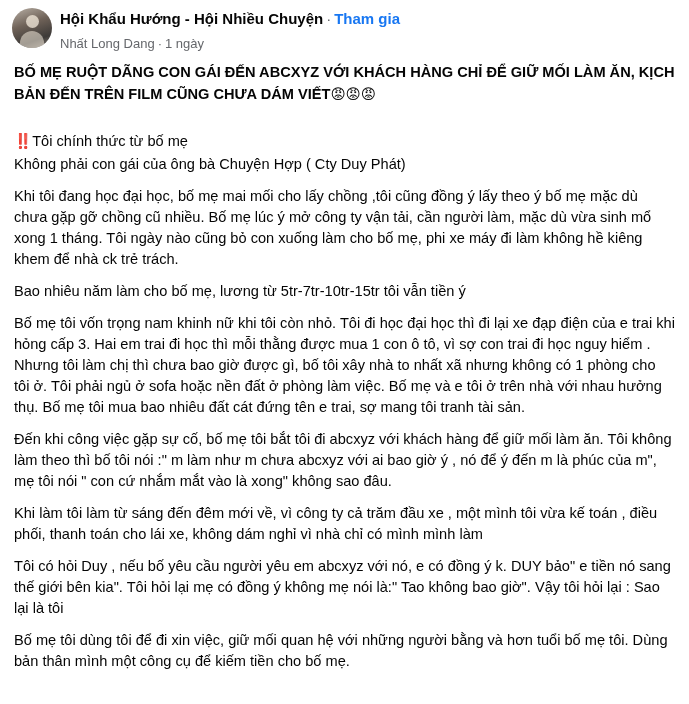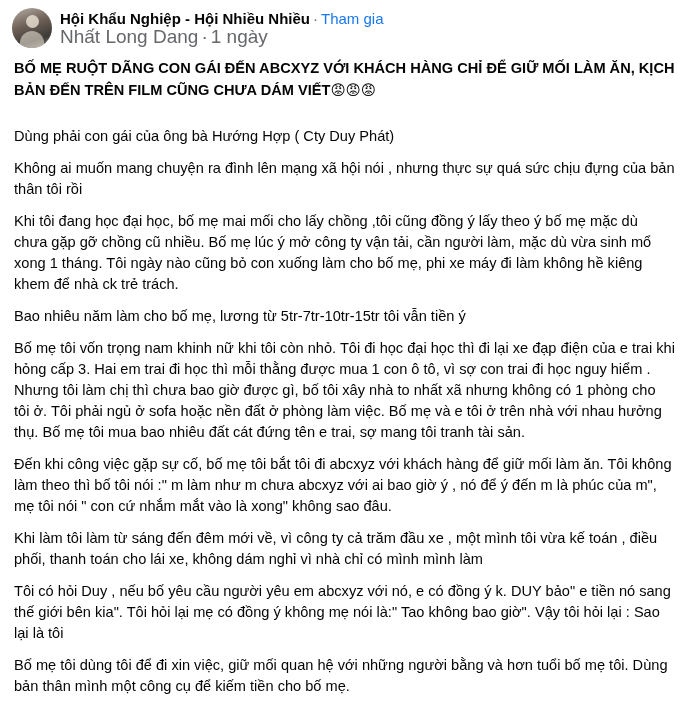--- a/index.html
+++ b/index.html
@@ -68,29 +68,29 @@
   .group-name {
     font-weight: bold;
     color: #050505;
   }
   .dot-sep {
     color: #65676b;
     margin: 0 3px;
   }
   .join-link {
     color: #1877f2;
-    font-weight: normal;
+    font-weight: bold;
     cursor: pointer;
     text-align: right;
   }
   .line2 {
-    font-size: 19px;
+    font-size: 13px;
     line-height: 17px;
     color: #65676b;
-    margin-top: 0;
+    margin-top: 7px;
     white-space: nowrap;
   }
   .author {
     color: #65676b;
   }
   .time-sep {
     margin: 0 3px;
   }
   .post-body {
     font-size: 14.6px;
@@ -121,34 +121,34 @@
 </style>
 </head>
 <body>
 
 <div class="post">
 
   <div class="post-header">
     <div class="avatar"></div>
     <div class="header-text">
       <div class="line1">
-        <span class="group-name">Hội Khẩu Nghiệp - Hội Nhiều Nhiều</span><span class="dot-sep">·</span><span class="join-link">Tham gia</span>
+        <span class="group-name">Hội Khẩu Hướng - Hội Nhiều Chuyện</span><span class="dot-sep">·</span><span class="join-link">Tham gia</span>
       </div>
       <div class="line2">
         <span class="author">Nhất Long Dang</span><span class="time-sep">·</span><span>1 ngày</span>
       </div>
     </div>
   </div>
 
   <div class="post-body">
     <p class="para headline"><span>BỐ MẸ RUỘT DÃNG CON GÁI ĐẾN ABCXYZ VỚI KHÁCH HÀNG CHỈ ĐỂ GIỮ MỐI LÀM ĂN, KỊCH BẢN ĐẾN TRÊN FILM CŨNG CHƯA DÁM VIẾT</span><span class="emoji">😡😡😡</span></p>
 
+    <p class="para tight"><span class="warn">‼️</span><span>Tôi chính thức từ bố mẹ</span></p>
 
-    <p class="para">Dùng phải con gái của ông bà Hướng Hợp ( Cty Duy Phát)</p>
-    <p class="para">Không ai muốn mang chuyện ra đình lên mạng xã hội nói , nhưng thực sự quá sức chịu đựng của bản thân tôi rồi</p>
+    <p class="para">Không phải con gái của ông bà Chuyện Hợp ( Cty Duy Phát)</p>
     <p class="para">Khi tôi đang học đại học, bố mẹ mai mối cho lấy chồng ,tôi cũng đồng ý lấy theo ý bố mẹ mặc dù chưa gặp gỡ chồng cũ nhiều. Bố mẹ lúc ý mở công ty vận tải, cần người làm, mặc dù vừa sinh mổ xong 1 tháng. Tôi ngày nào cũng bỏ con xuống làm cho bố mẹ, phi xe máy đi làm không hề kiêng khem để nhà ck trẻ trách.</p>
     <p class="para">Bao nhiêu năm làm cho bố mẹ, lương từ 5tr-7tr-10tr-15tr tôi vẫn tiền ý</p>
     <p class="para">Bố mẹ tôi vốn trọng nam khinh nữ khi tôi còn nhỏ. Tôi đi học đại học thì đi lại xe đạp điện của e trai khi hỏng cấp 3. Hai em trai đi học thì mỗi thằng được mua 1 con ô tô, vì sợ con trai đi học nguy hiểm . Nhưng tôi làm chị thì chưa bao giờ được gì, bố tôi xây nhà to nhất xã nhưng không có 1 phòng cho tôi ở. Tôi phải ngủ ở sofa hoặc nền đất ở phòng làm việc. Bố mẹ và e tôi ở trên nhà với nhau hưởng thụ. Bố mẹ tôi mua bao nhiêu đất cát đứng tên e trai, sợ mang tôi tranh tài sản.</p>
     <p class="para">Đến khi công việc gặp sự cố, bố mẹ tôi bắt tôi đi abcxyz với khách hàng để giữ mối làm ăn. Tôi không làm theo thì bố tôi nói :" m làm như m chưa abcxyz với ai bao giờ ý , nó để ý đến m là phúc của m", mẹ tôi nói " con cứ nhắm mắt vào là xong" không sao đâu.</p>
     <p class="para">Khi làm tôi làm từ sáng đến đêm mới về, vì công ty cả trăm đầu xe , một mình tôi vừa kế toán , điều phối, thanh toán cho lái xe, không dám nghỉ vì nhà chỉ có mình mình làm</p>
     <p class="para">Tôi có hỏi Duy , nếu bố yêu cầu người yêu em abcxyz với nó, e có đồng ý k. DUY bảo" e tiền nó sang thế giới bên kia". Tôi hỏi lại mẹ có đồng ý không  mẹ nói là:" Tao không bao giờ". Vậy tôi hỏi lại : Sao lại là tôi</p>
     <p class="para">Bố mẹ tôi dùng tôi để đi xin việc, giữ mối quan hệ với những người bằng và hơn tuổi bố mẹ tôi. Dùng bản thân mình một công cụ để kiếm tiền cho bố mẹ.</p>
 
   </div>
 

